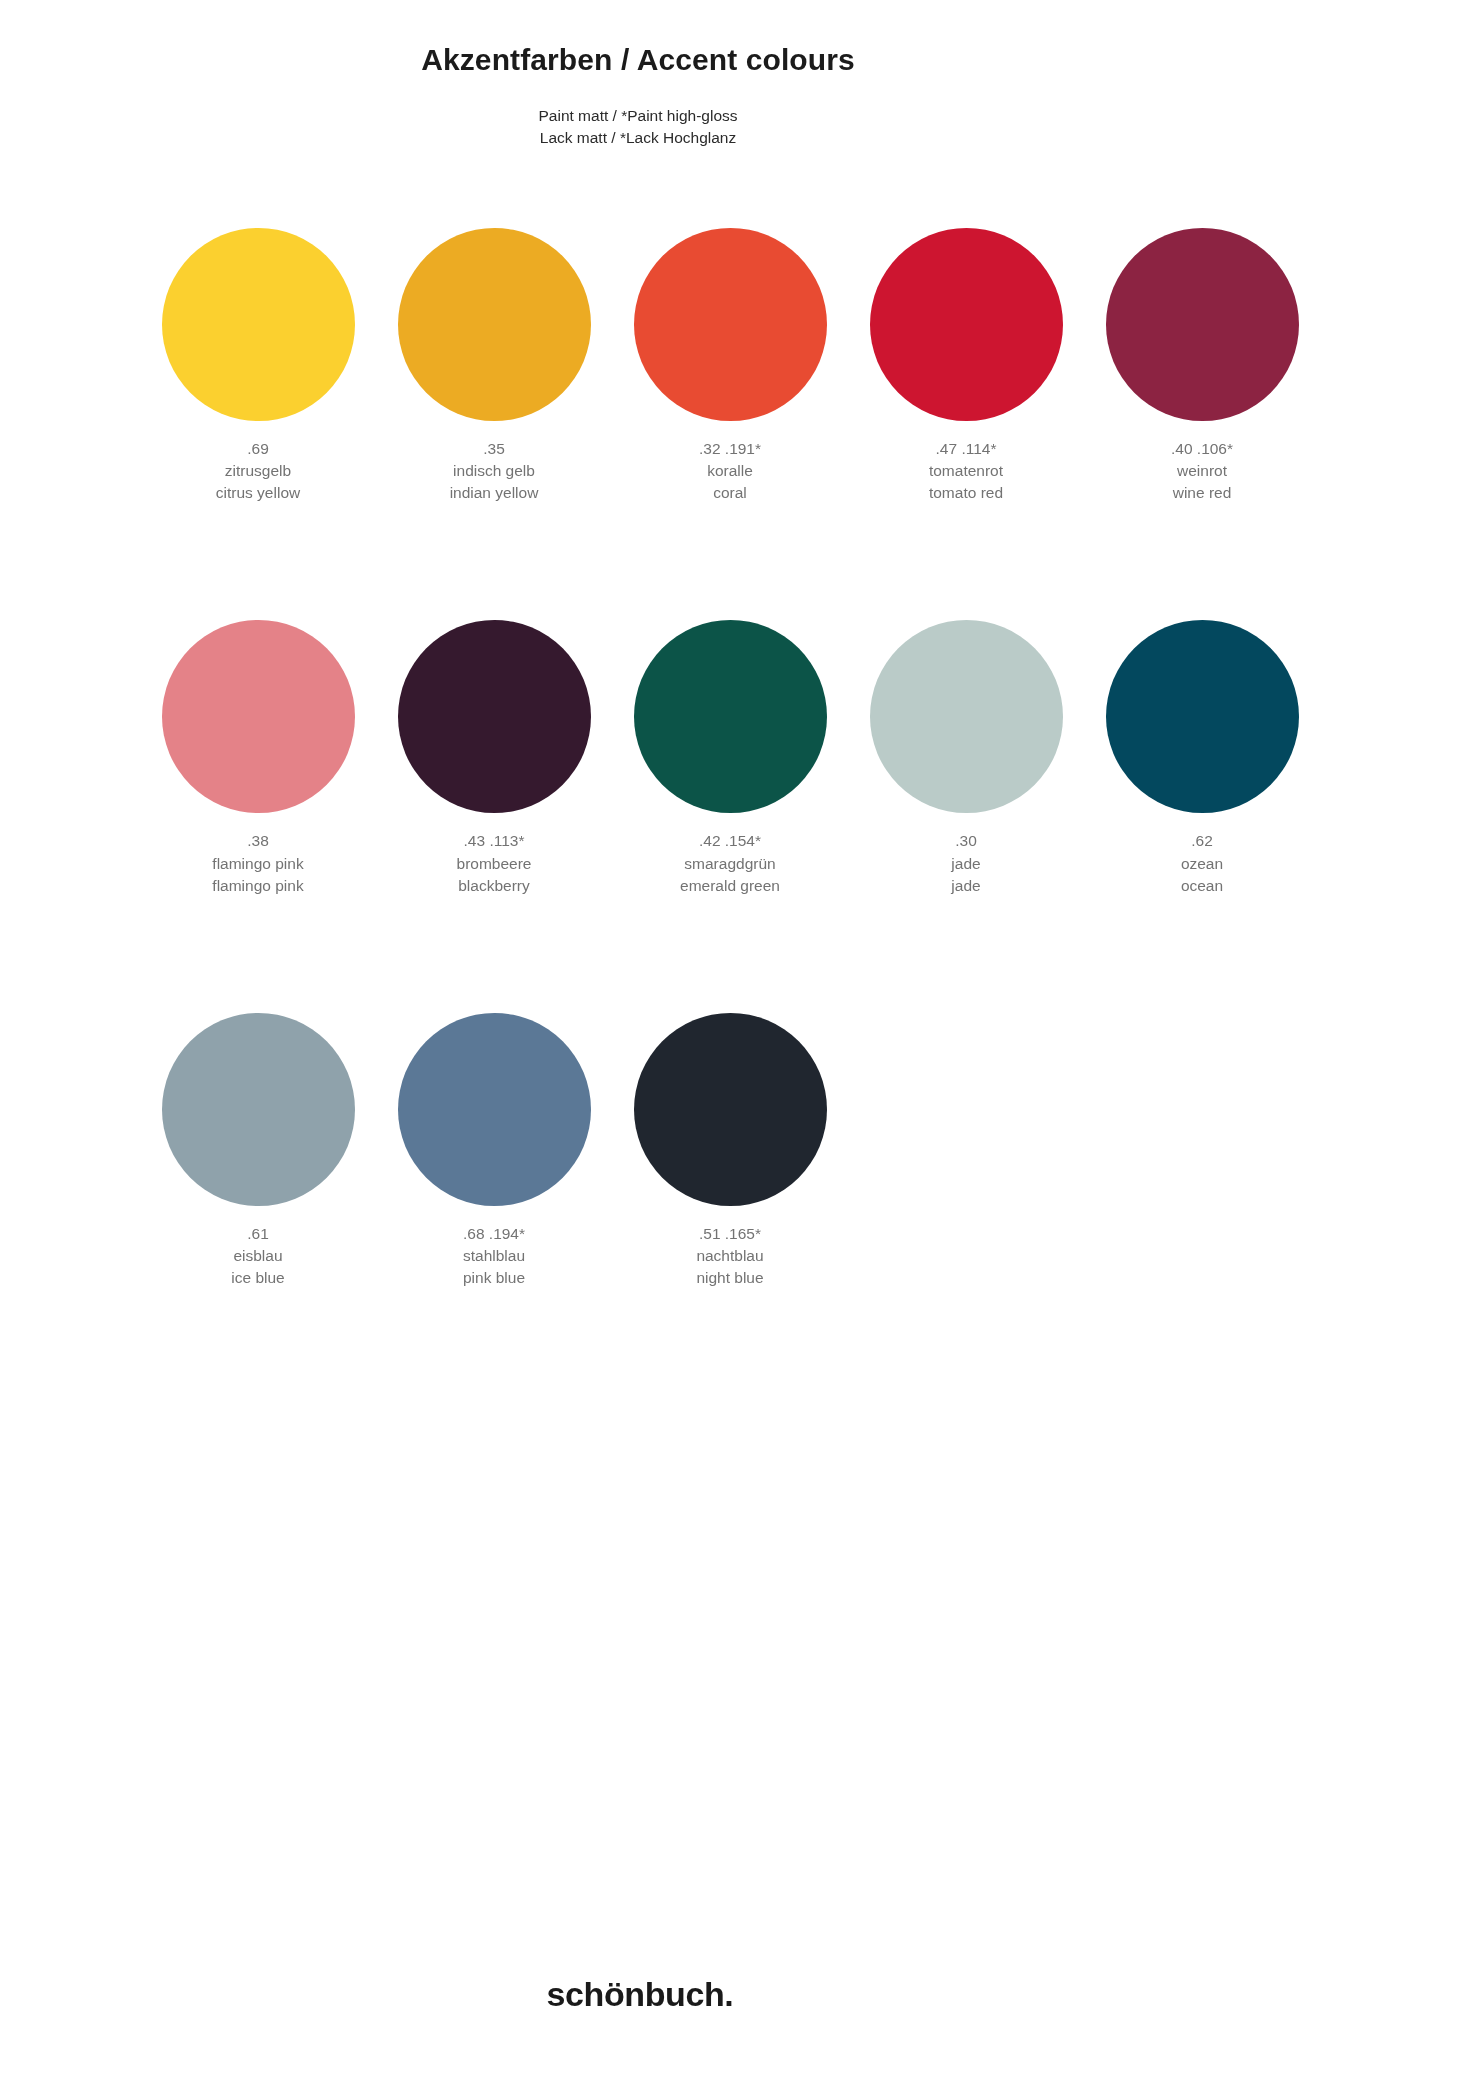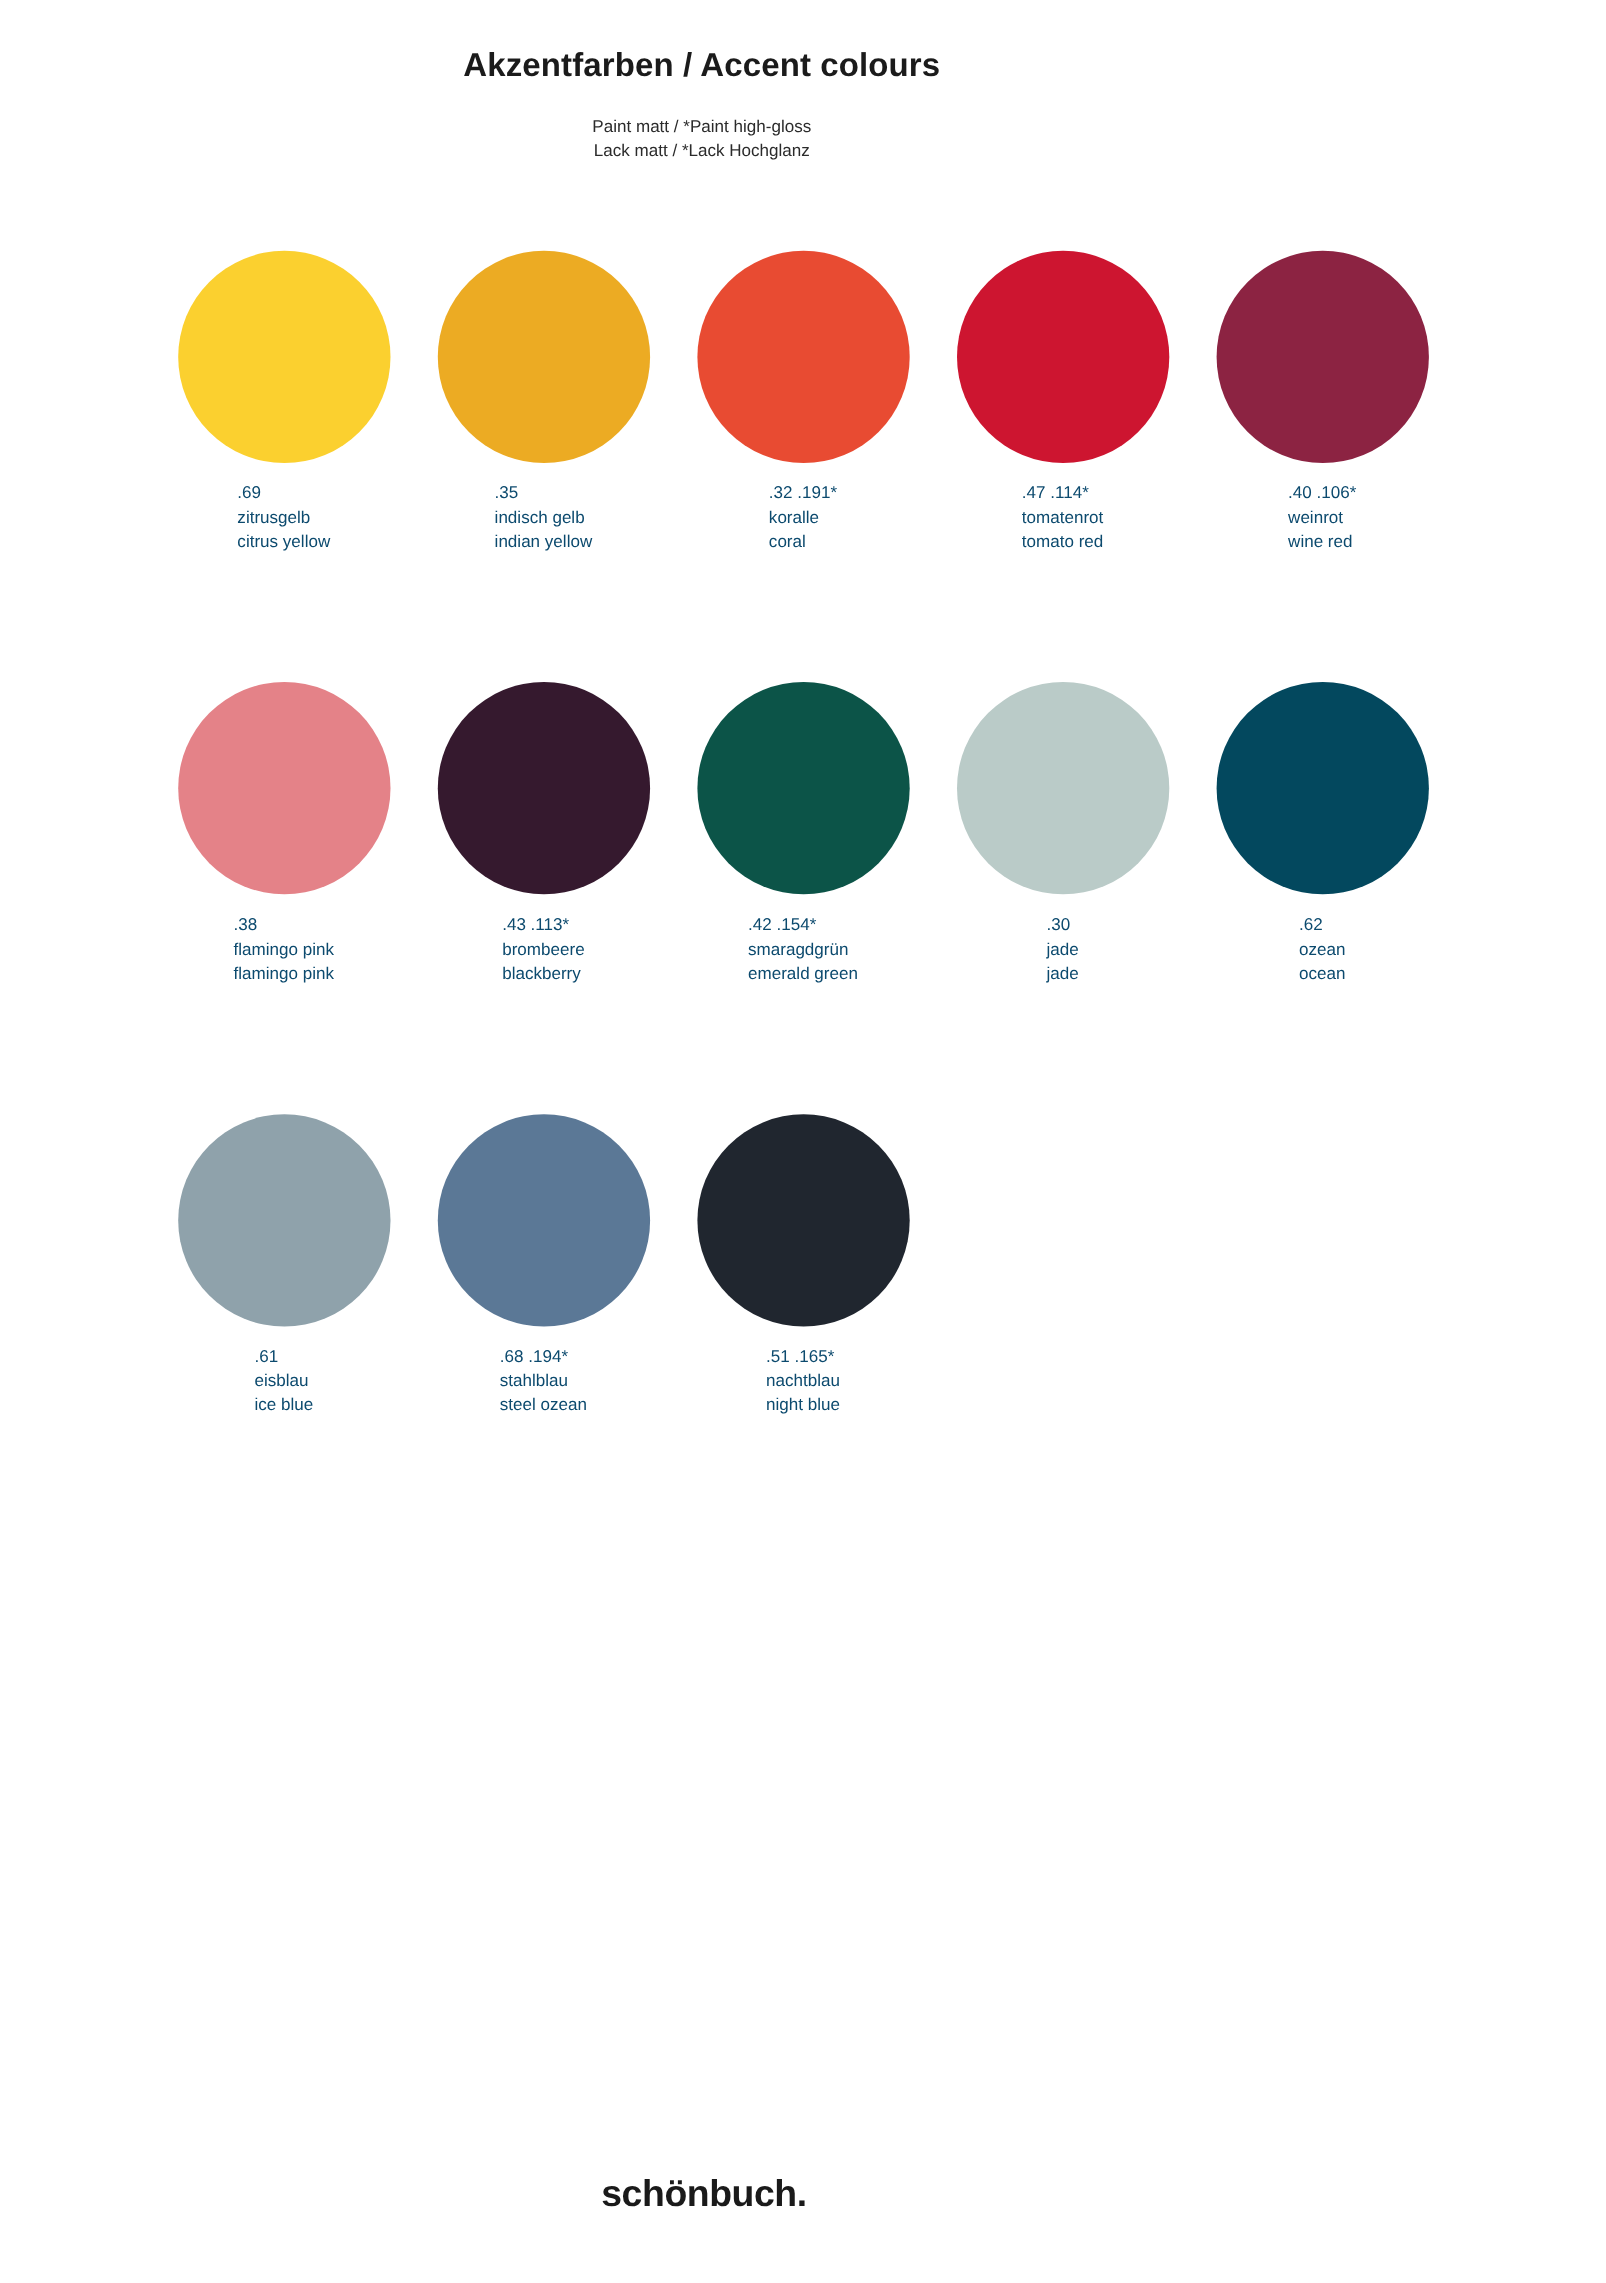--- a/index.html
+++ b/index.html
@@ -63,23 +63,24 @@
     align-items: center;
   }
   .swatch-disc {
     width: 193px;
     height: 193px;
     border-radius: 50%;
     display: block;
   }
   .swatch-labels {
     margin-top: 17px;
+    text-align: center;
     font-size: 15.5px;
     line-height: 1.43;
-    color: #0c4a6e;
+    color: #737373;
   }
   .swatch-code {
     display: block;
     white-space: nowrap;
   }
   .swatch-name-de { display: block; white-space: nowrap; }
   .swatch-name-en { display: block; white-space: nowrap; }
 
   
   .footer {
@@ -209,21 +210,21 @@
           <span class="swatch-code">.61</span>
           <span class="swatch-name-de">eisblau</span>
           <span class="swatch-name-en">ice blue</span>
         </div>
       </div>
       <div class="swatch">
         <span class="swatch-disc" style="background: rgb(91, 120, 150);"></span>
         <div class="swatch-labels">
           <span class="swatch-code">.68 .194*</span>
           <span class="swatch-name-de">stahlblau</span>
-          <span class="swatch-name-en">steel ozean</span>
+          <span class="swatch-name-en">pink blue</span>
         </div>
       </div>
       <div class="swatch">
         <span class="swatch-disc" style="background: rgb(32, 38, 47);"></span>
         <div class="swatch-labels">
           <span class="swatch-code">.51 .165*</span>
           <span class="swatch-name-de">nachtblau</span>
           <span class="swatch-name-en">night blue</span>
         </div>
       </div>

